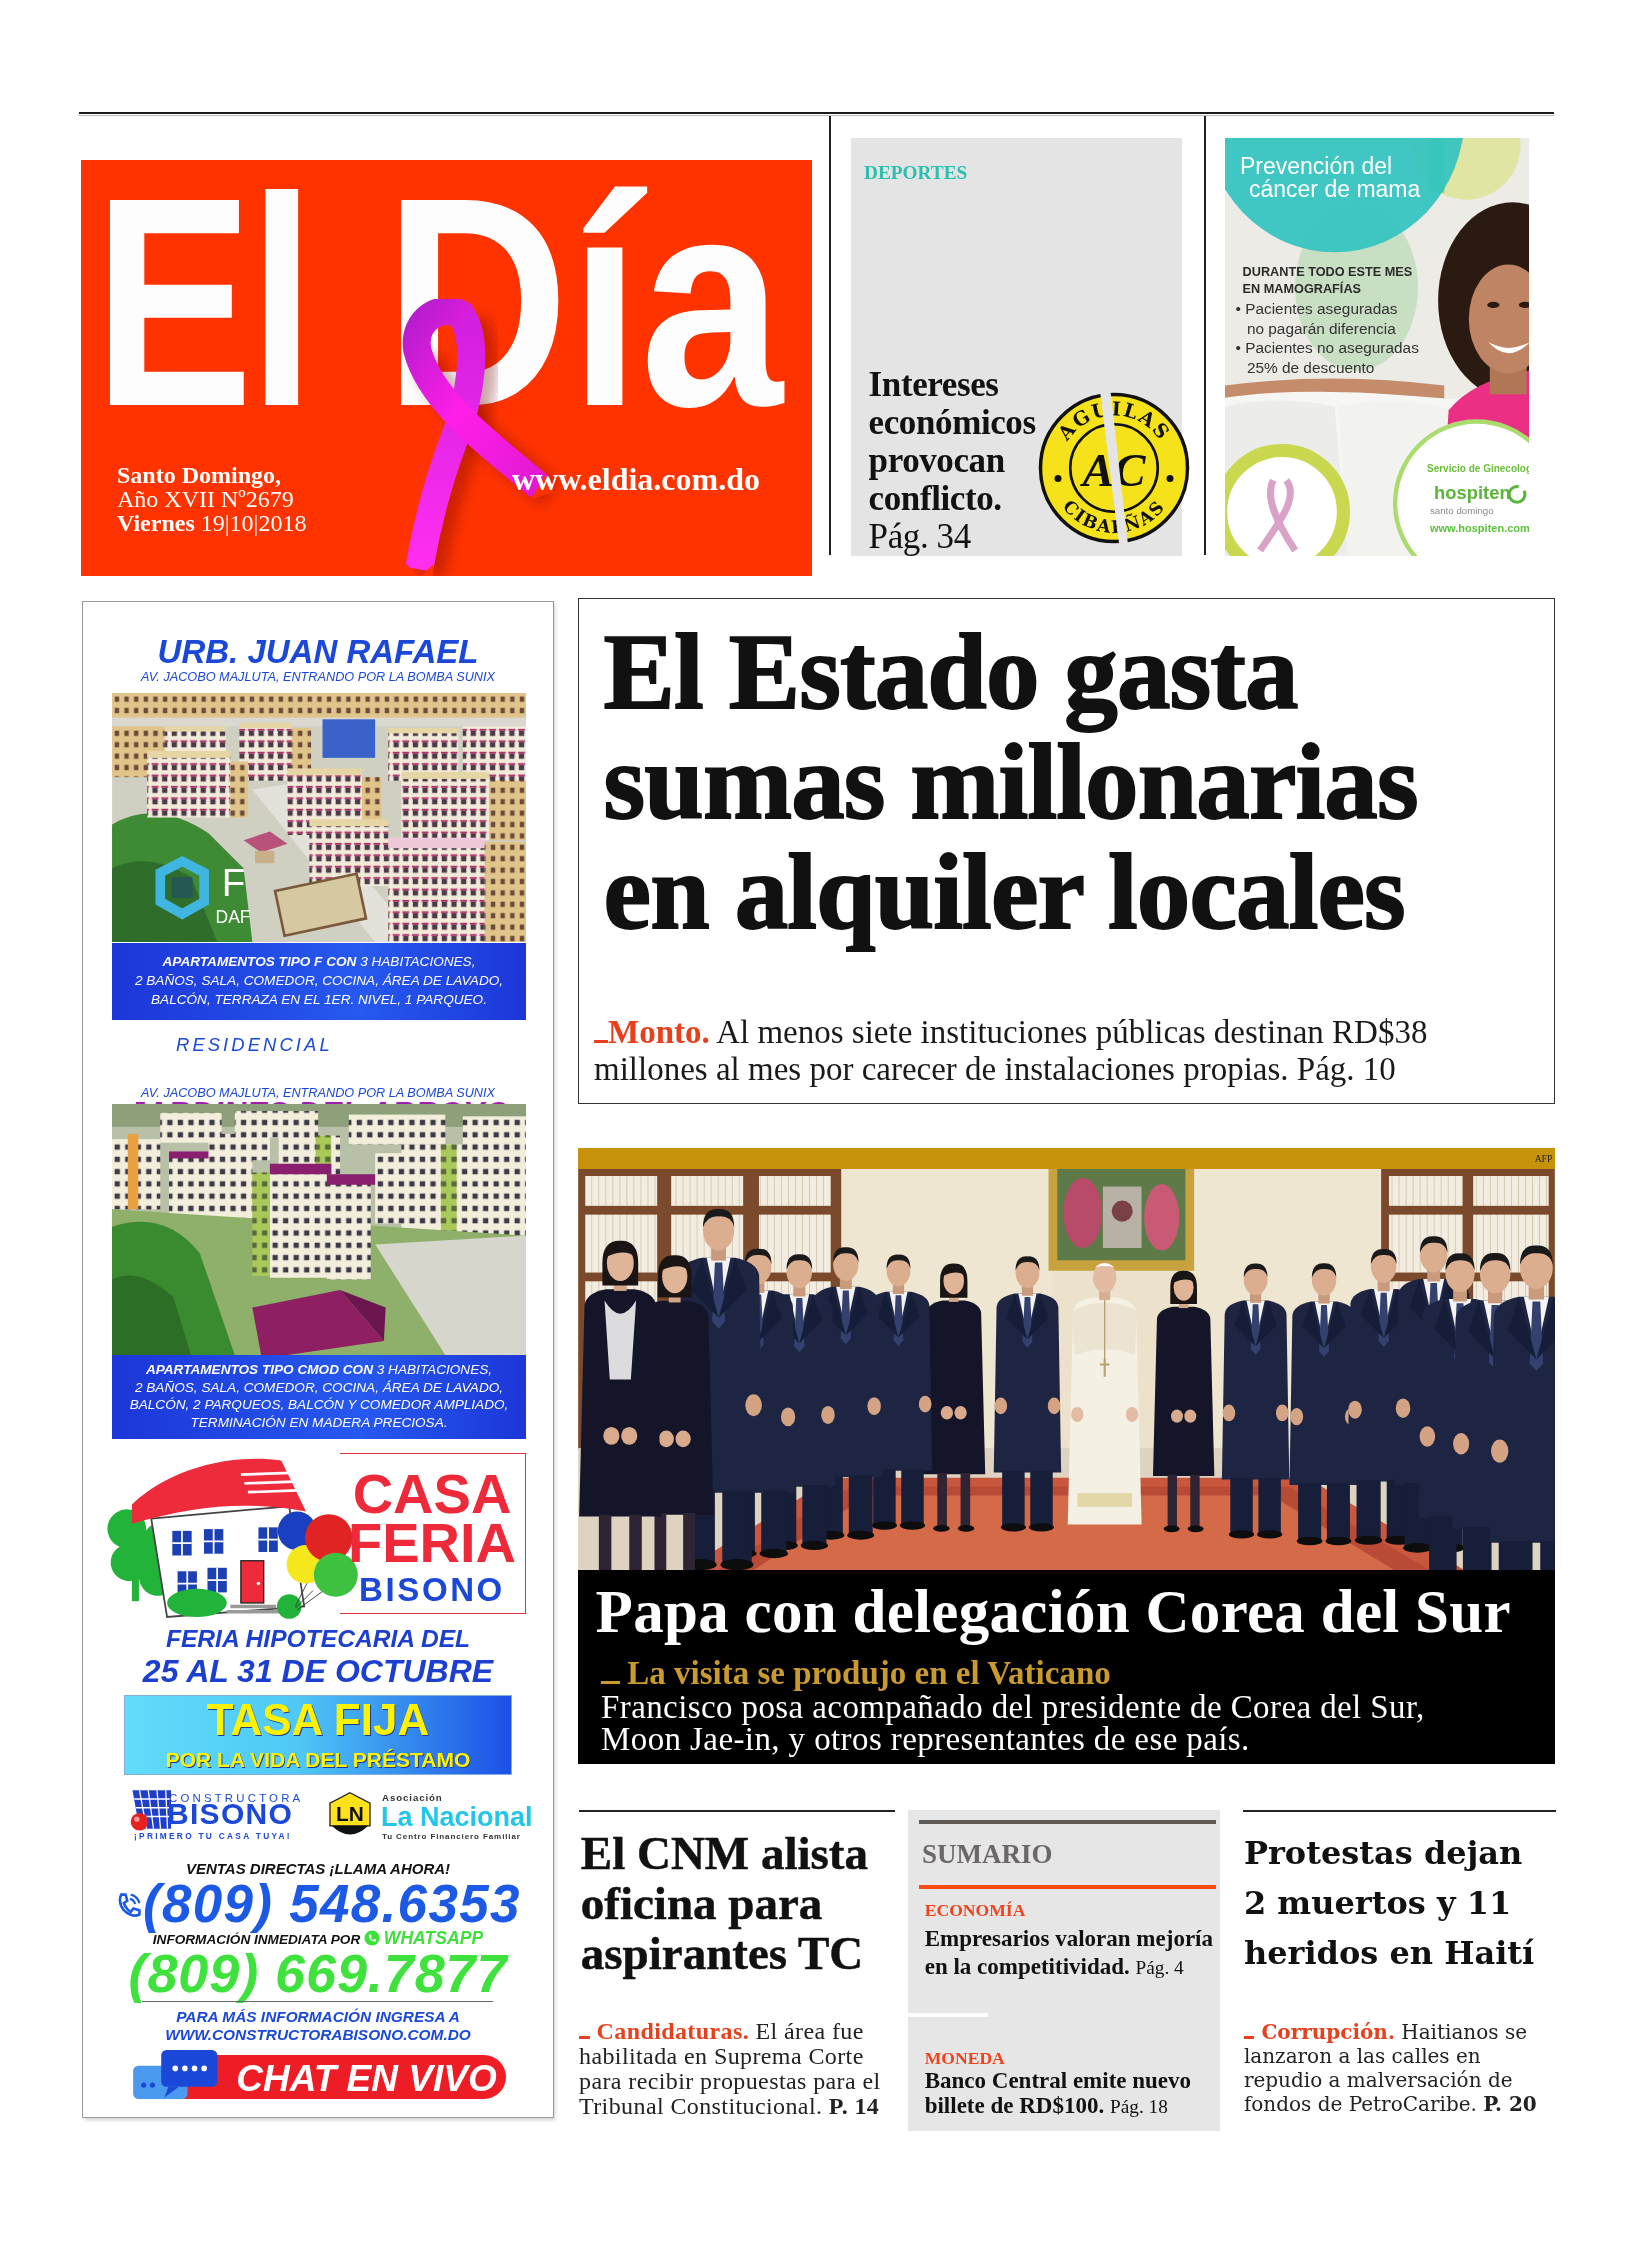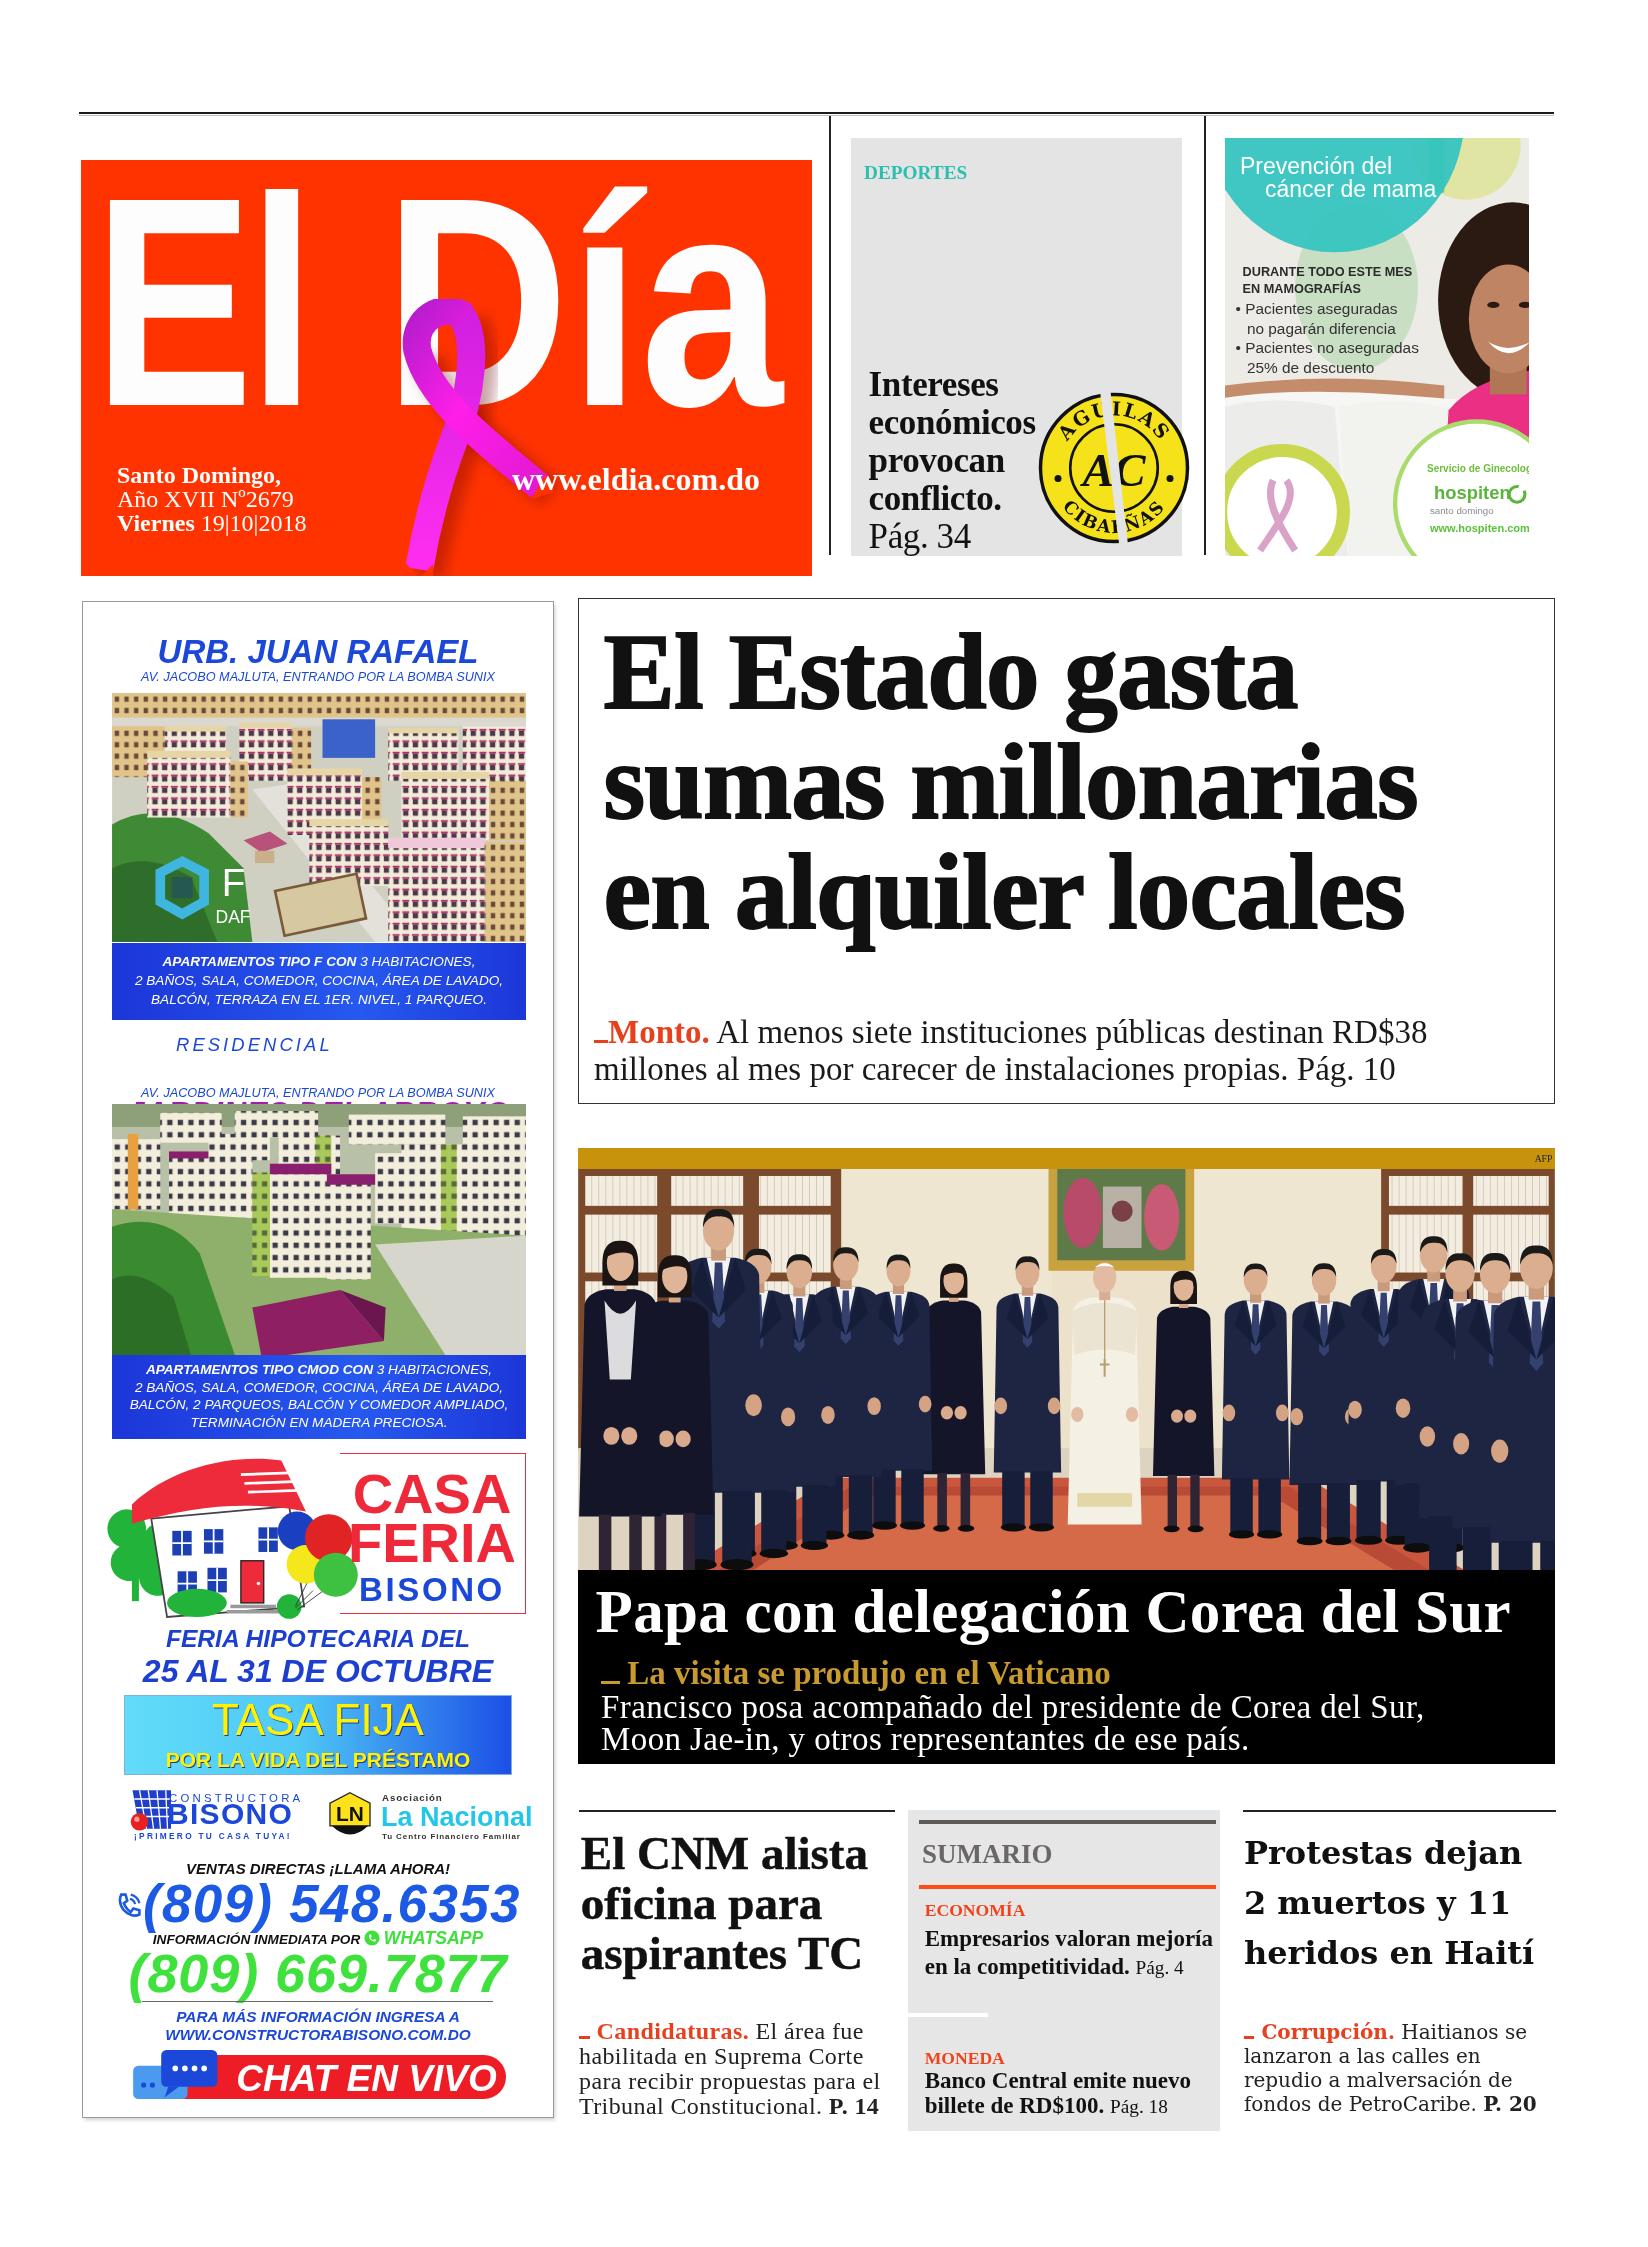--- a/index.html
+++ b/index.html
@@ -28,21 +28,21 @@
 .sports-label{left:13px;top:24px;font:bold 19.3px/21px "Liberation Serif",serif;color:#2bbfb0;}
 .sports-band{left:0;top:58px;width:331px;height:154px;background:#35cbbd;}
 .sports-title{left:17.6px;top:12.3px;font:bold 54px/61px "DejaVu Serif",serif;color:#fff;}
 .sports-head{left:17.6px;top:228px;font:bold 35px/38px "Liberation Serif",serif;color:#111;letter-spacing:-0.4px;}
 .sports-page{font-weight:normal;}
 .sports-logo{left:186px;top:253px;}
 
 
 .hosp{left:1225px;top:138px;width:304px;height:418px;overflow:hidden;background:#ecebe6;}
 .hosp-title{left:15px;top:16.7px;font:23px/23px "Liberation Sans",sans-serif;color:#fff;}
-.hosp-title .l2{margin-left:25px;}
+.hosp-title .l2{margin-left:9px;}
 .hosp-promo{left:17.6px;top:126px;font:bold 12.7px/16.7px "Liberation Sans",sans-serif;color:#2b2b2b;}
 .hosp-bul{left:10.5px;top:161px;font:15.4px/19.6px "Liberation Sans",sans-serif;color:#333;}
 .hosp-bul .ind{padding-left:11.4px;}
 .hosp-svc{left:202px;top:326px;font:bold 10px/10.5px "Liberation Sans",sans-serif;color:#6bbf3a;}
 .hosp-brand{left:209px;top:345px;font:bold 18.4px/19.3px "Liberation Sans",sans-serif;color:#5bb53a;}
 .hosp-loc{left:205px;top:368px;font:9.7px/10.5px "Liberation Sans",sans-serif;color:#8a8a8a;}
 .hosp-web{left:205px;top:384px;font:bold 11px/12.3px "Liberation Sans",sans-serif;color:#5bc23a;}
 
 
 .bisono{left:82px;top:601px;width:472px;height:1517px;border:1.3px solid #9a9a9a;box-shadow:1.8px 2.6px 3.5px rgba(0,0,0,.18);background:#fff;}
@@ -53,21 +53,21 @@
 .bis-blue{left:29px;width:414px;background:linear-gradient(90deg,#1c36d8,#2659ef 60%,#1c36d8);color:#fff;text-align:center;font:italic 13.6px/19px "Liberation Sans",sans-serif;}
 .bis-blue .line{display:block;}
 .bis-kicker2{left:93px;top:433px;font:italic 18.4px/19.3px "Liberation Sans",sans-serif;letter-spacing:3.1px;color:#1b48d8;}
 .bis-title2{top:451px;font-weight:bold;font-size:32px;line-height:33px;color:#a21caf;margin-top:44px;}
 .casa-box{left:257px;top:851px;width:186px;height:161px;border:1.8px solid #e8303a;border-left:none;font-family:"Liberation Sans",sans-serif;text-align:center;}
 .casa-t{left:0;width:184px;font-weight:bold;font-size:56px;line-height:49px;color:#ee2a3a;}
 .casa-brand{left:0;width:184px;top:118px;font-weight:bold;font-size:33px;line-height:35px;color:#1b48d8;letter-spacing:2.6px;}
 .bis-dates-intro{top:1024px;font-weight:bold;font-size:24.6px;line-height:26px;color:#1d3fd0;}
 .bis-dates{top:1051px;font-weight:bold;font-size:32px;line-height:37px;color:#1d3fd0;}
 .tasa{left:41px;top:1093px;width:388px;height:80px;background:linear-gradient(90deg,#62dcf9 0%,#4fc8f6 45%,#1c4fe6 100%);border:0.9px solid #7fb0e0;text-align:center;font-family:"Liberation Sans",sans-serif;}
-.tasa-t{left:0;width:386px;top:2.6px;font-weight:normal;font-size:44px;line-height:42px;color:#fff200;text-shadow:0.9px 0.9px 0 #1b3aa0;}
+.tasa-t{left:0;width:386px;top:2.6px;font-weight:bold;font-size:44px;line-height:42px;color:#fff200;text-shadow:0.9px 0.9px 0 #1b3aa0;}
 .tasa-s{left:0;width:386px;top:53px;font-weight:bold;font-size:21px;line-height:21px;color:#fff200;text-shadow:0.9px 0.9px 0 #1b3aa0;white-space:nowrap;}
 .cb-label{left:86px;top:1190px;font:11.4px/12.3px "Liberation Sans",sans-serif;letter-spacing:3.2px;color:#1b48d8;}
 .cb-name{left:84px;top:1197px;font:bold 30px/30px "Liberation Sans",sans-serif;letter-spacing:1.3px;color:#1b48d8;}
 .cb-slogan{left:51px;top:1230px;font:bold 8.3px/8.8px "Liberation Sans",sans-serif;letter-spacing:2.3px;color:#1b48d8;}
 .ln-label{left:299px;top:1191px;font:bold 9.7px/10.5px "Liberation Sans",sans-serif;color:#333;letter-spacing:0.9px;}
 .ln-name{left:298px;top:1201px;font:bold 27px/28px "Liberation Sans",sans-serif;color:#22c6e8;}
 .ln-tag{left:299px;top:1231px;font:bold 8px/8.8px "Liberation Sans",sans-serif;color:#333;letter-spacing:0.9px;}
 .bis-sales{top:1258px;font-weight:bold;font-size:15px;line-height:17.6px;color:#111;}
 .bis-phone{left:60px;top:1275px;font:italic bold 53px/53px "Liberation Sans",sans-serif;color:#1c5ae6;letter-spacing:1.3px;white-space:nowrap;}
 .bis-wa{top:1327px;font-weight:bold;font-size:13.6px;line-height:19.3px;color:#111;}

